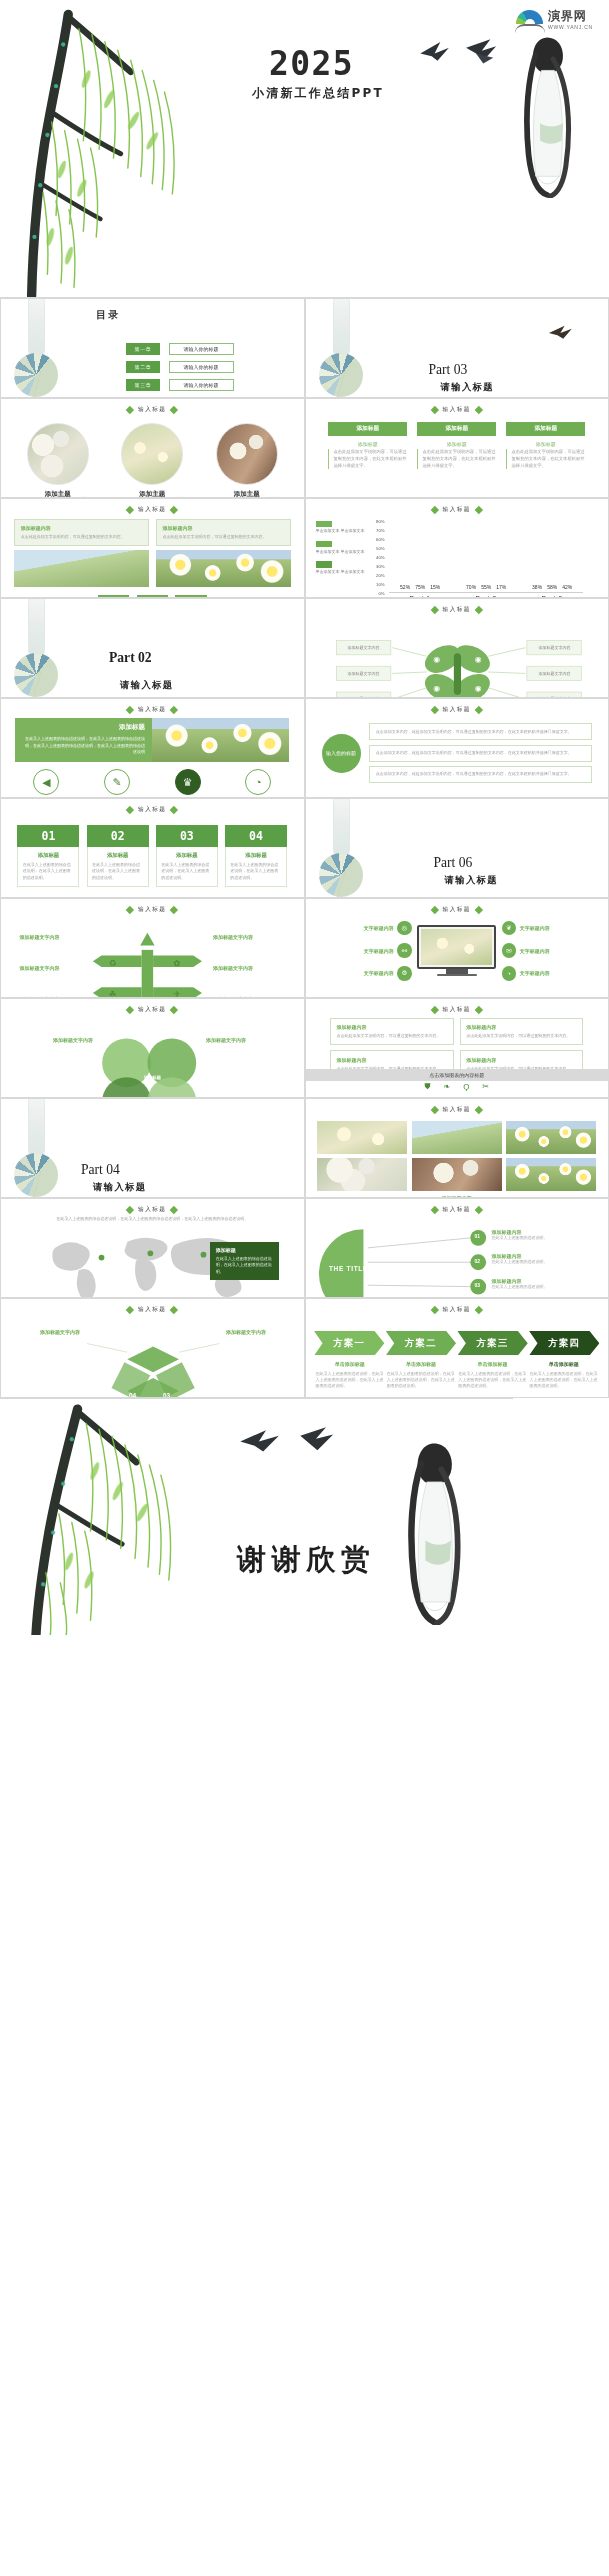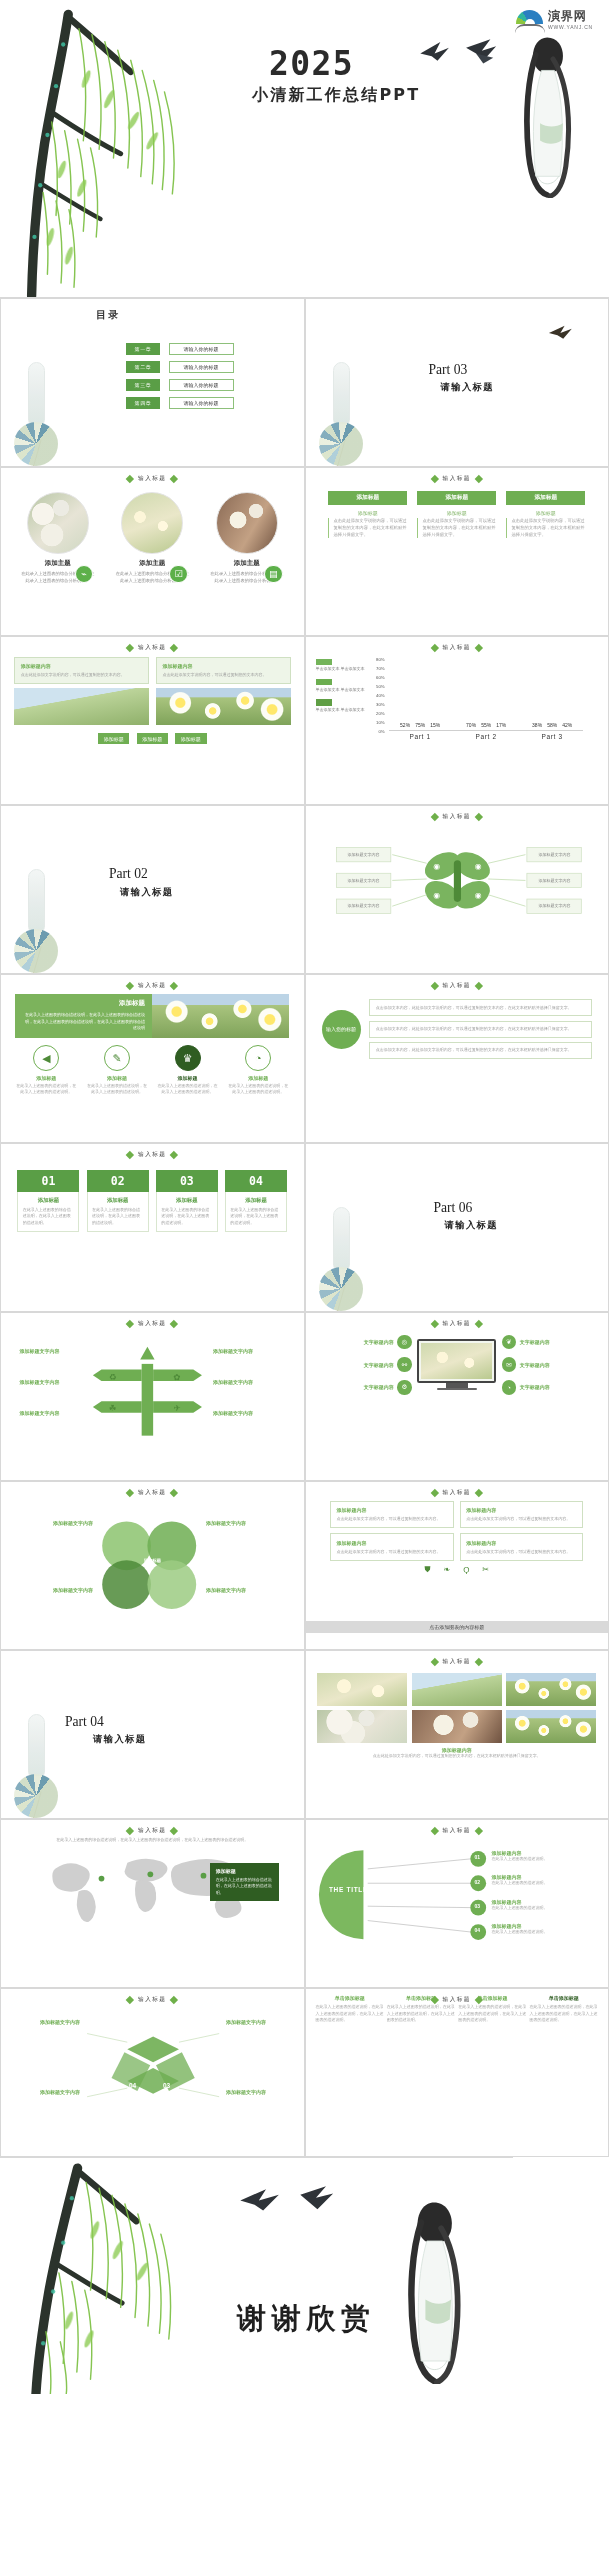--- a/index.html
+++ b/index.html
@@ -15,21 +15,21 @@
   .slide {
     position: relative;
     background: #fff;
     border: 0.7px solid #d8d8d8;
     overflow: hidden;
   }
   .row { display:flex; gap:0; }
   .row > .slide { width:305px; }
 
   .cover { width:609px; height:298px; border:0.7px solid #d8d8d8; border-top:none; border-left:none; border-right:none; position:relative; overflow:hidden; background:#fff;}
-  .half  { width:305px; height:169px; }
+  .half  { width:305px; height:100px; }
 
   
   .logo { position:absolute; top:10px; right:16px; display:flex; align-items:flex-start; gap:2.9px; }
   .logo-mark { width:30px; height:24.4px; position:relative; }
   .logo-fan { position:absolute; left:1.4px; top:0; width:27px; height:14.3px;
      background:
        conic-gradient(from 180deg at 50% 100%,
          #e8432c 0deg 30deg,
          #f59a1e 30deg 60deg,
          #f5d21e 60deg 90deg,
@@ -43,21 +43,21 @@
   .logo-txt{ display:flex; flex-direction:column; }
   .logo-cn{ font-size:12.2px; font-weight:bold; color:#4a4a4a; letter-spacing:0.7px; line-height:1; font-family:"DejaVu Sans", sans-serif;}
   .logo-url{ font-size:5px; color:#6d6e71; letter-spacing:0.8px; margin-top:2.2px; }
 
   
   .cover-year{
     position:absolute; font-family:"DejaVu Sans Mono", monospace; font-weight:bold;
     font-size:33px; letter-spacing:1.4px; color:#2b2b2b; left:269px; top:44px;
   }
   .cover-sub{
-    position:absolute; left:252px; top:85px; font-size:16px; color:#2b2b2b;
+    position:absolute; left:252px; top:85px; font-size:12px; color:#2b2b2b;
     letter-spacing:2.2px; font-family:"DejaVu Sans", sans-serif; font-weight:bold;
   }
   .diamond{ width:5.7px;height:5.7px;background:#6fb04a; transform:rotate(45deg); }
 
   .toptitle{ position:absolute; top:6.5px; left:0; right:0; display:flex; justify-content:center;
     align-items:center; gap:5px; }
   .toptitle .t{ font-size:5.7px; color:#444; letter-spacing:1.4px; }
 
   .sec-part{ position:absolute; font-family:"Liberation Serif", serif; font-size:13.6px; color:#222; }
   .sec-sub{ position:absolute; font-size:9.3px; color:#222; letter-spacing:1.4px; font-weight:bold; }
@@ -457,21 +457,21 @@
   </div>
 
   <div class="row">
 
     <div class="slide half">
       <div class="umbrella">
         <div class="umb-figure"></div>
           <div class="umb-stick"></div>
           <div class="umb-canopy"></div>
       </div>
-      <div class="sec-part" style="left:108px;top:60px;">Part 02</div>
+      <div class="sec-part" style="left:108px;top:51px;font-weight:bold;">Part 02</div>
       <div class="sec-sub" style="left:119px;top:80px;">请输入标题</div>
     </div>
 
     <div class="slide half">
       <div class="toptitle">
         <span class="diamond"></span>
         <span class="t">输入标题</span>
         <span class="diamond"></span>
       </div>
       <svg width="305" height="111" style="position:absolute;top:20px;left:0;" viewBox="0 0 425 155">
@@ -791,21 +791,21 @@
   </div>
 
   <div class="row">
 
     <div class="slide half">
       <div class="umbrella">
         <div class="umb-figure"></div>
           <div class="umb-stick"></div>
           <div class="umb-canopy"></div>
       </div>
-      <div class="sec-part" style="left:64px;top:63px;">Part 04</div>
+      <div class="sec-part" style="left:80px;top:63px;">Part 04</div>
       <div class="sec-sub" style="left:92px;top:82px;">请输入标题</div>
     </div>
 
     <div class="slide half">
       <div class="toptitle">
         <span class="diamond"></span>
         <span class="t">输入标题</span>
         <span class="diamond"></span>
       </div>
       <div style="display:flex;gap:4.3px;padding:21.5px 11.5px 0;">
@@ -941,20 +941,26 @@
             <div class="mini-t">添加标题文字内容</div>
           </div>
       </div>
     </div>
 
     <div class="slide half">
       <div class="toptitle">
         <span class="diamond"></span>
         <span class="t">输入标题</span>
         <span class="diamond"></span>
+      </div>
+      <div style="display:flex;gap:1.4px;padding:32px 8.6px 0;">
+        <div class="chev" style="flex:1;background:#7fbb5f">方案一</div>
+        <div class="chev" style="flex:1;background:#6fae52">方案二</div>
+        <div class="chev" style="flex:1;background:#4e8a38">方案三</div>
+        <div class="chev" style="flex:1;background:#254d1c">方案四</div>
       </div>
       <div style="display:flex;gap:2.9px;padding:5.7px 10px 0;">
         <div style="flex:1">
           <div class="mini-t" style="text-align:center">单击添加标题</div>
           <div class="mini-d" style="margin-top:3.6px">在此录入上述图表的描述说明，在此录入上述图表的描述说明，在此录入上述图表的描述说明。</div>
         </div>
         <div style="flex:1">
           <div class="mini-t" style="text-align:center">单击添加标题</div>
           <div class="mini-d" style="margin-top:3.6px">在此录入上述图表的描述说明，在此录入上述图表的描述说明，在此录入上述图表的描述说明。</div>
         </div>

